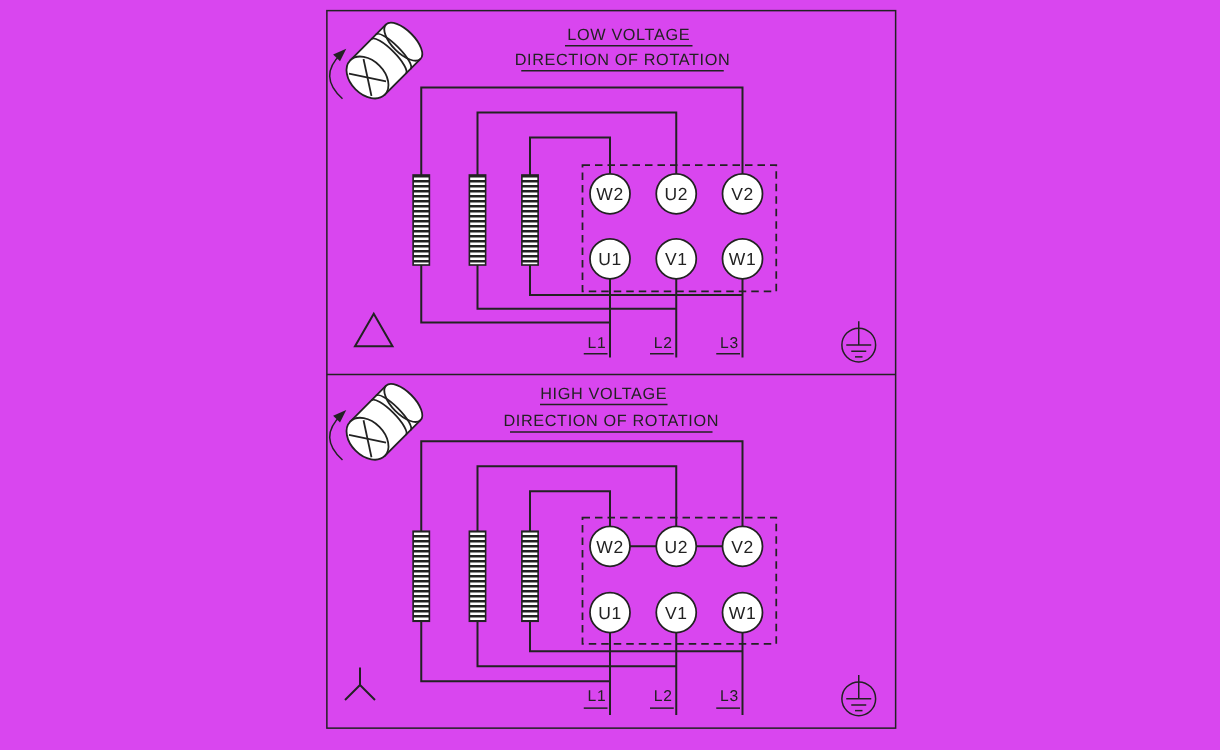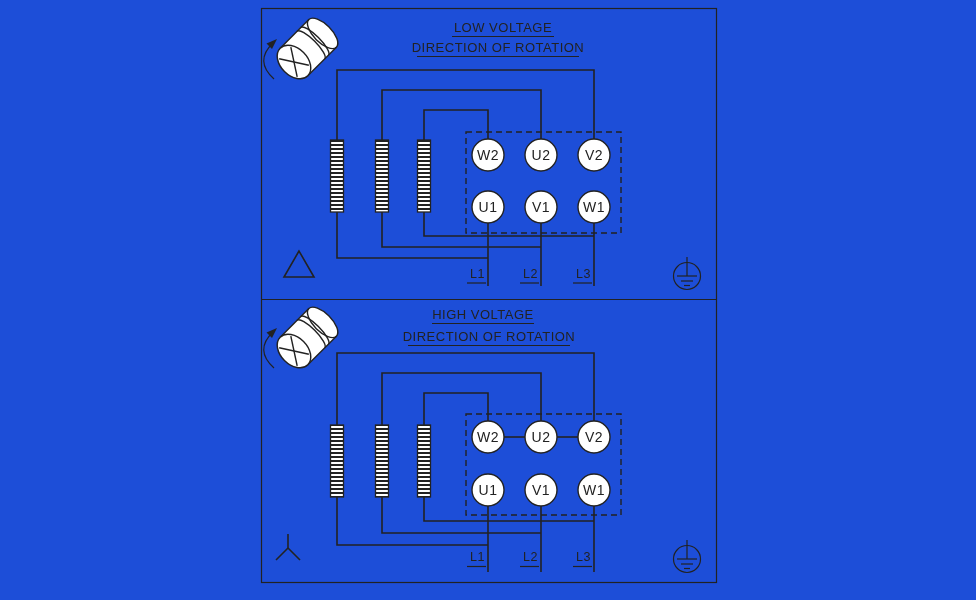--- a/index.html
+++ b/index.html
@@ -4,21 +4,21 @@
 <style>
   html, body {
     margin: 0;
     padding: 0;
     background: #ffffff;
   }
   .stage {
     position: relative;
     width: 976px;
     height: 600px;
-    background: #1d4ed8;
+    background: #d946ef;
     font-family: "Liberation Sans", sans-serif;
   }
   svg text {
     fill: #222222;
     font-family: "Liberation Sans", sans-serif;
     letter-spacing: 0.5px;
   }
   .title-text { font-size: 13px; }
   .terminal-text { font-size: 14px; letter-spacing: 0.5px; }
   .lead-text { font-size: 12.5px; }

